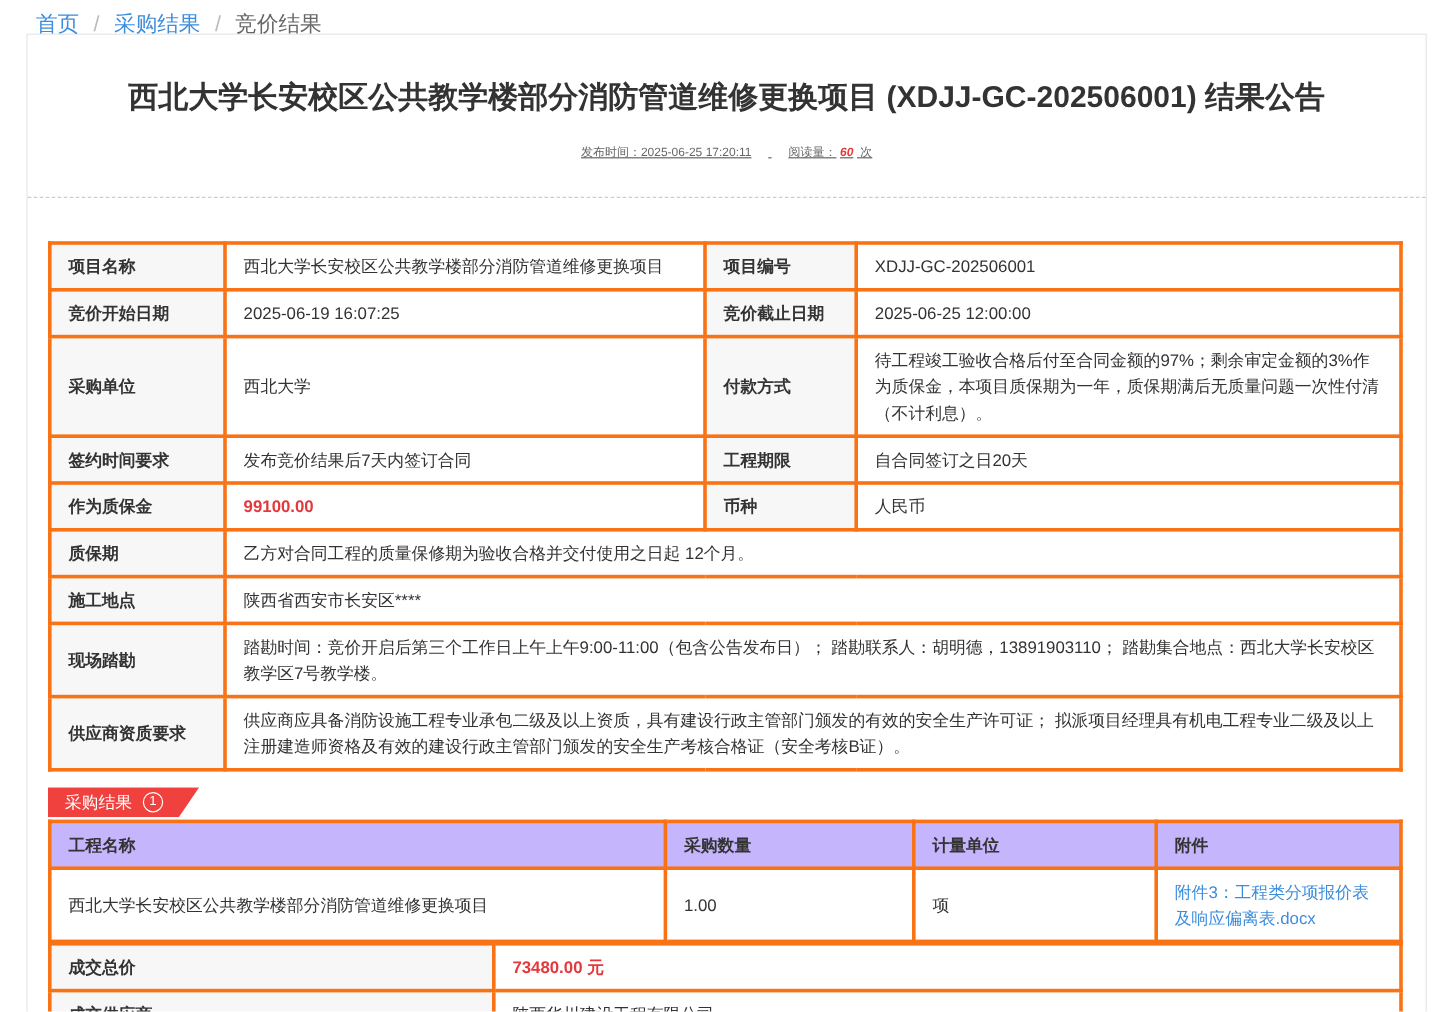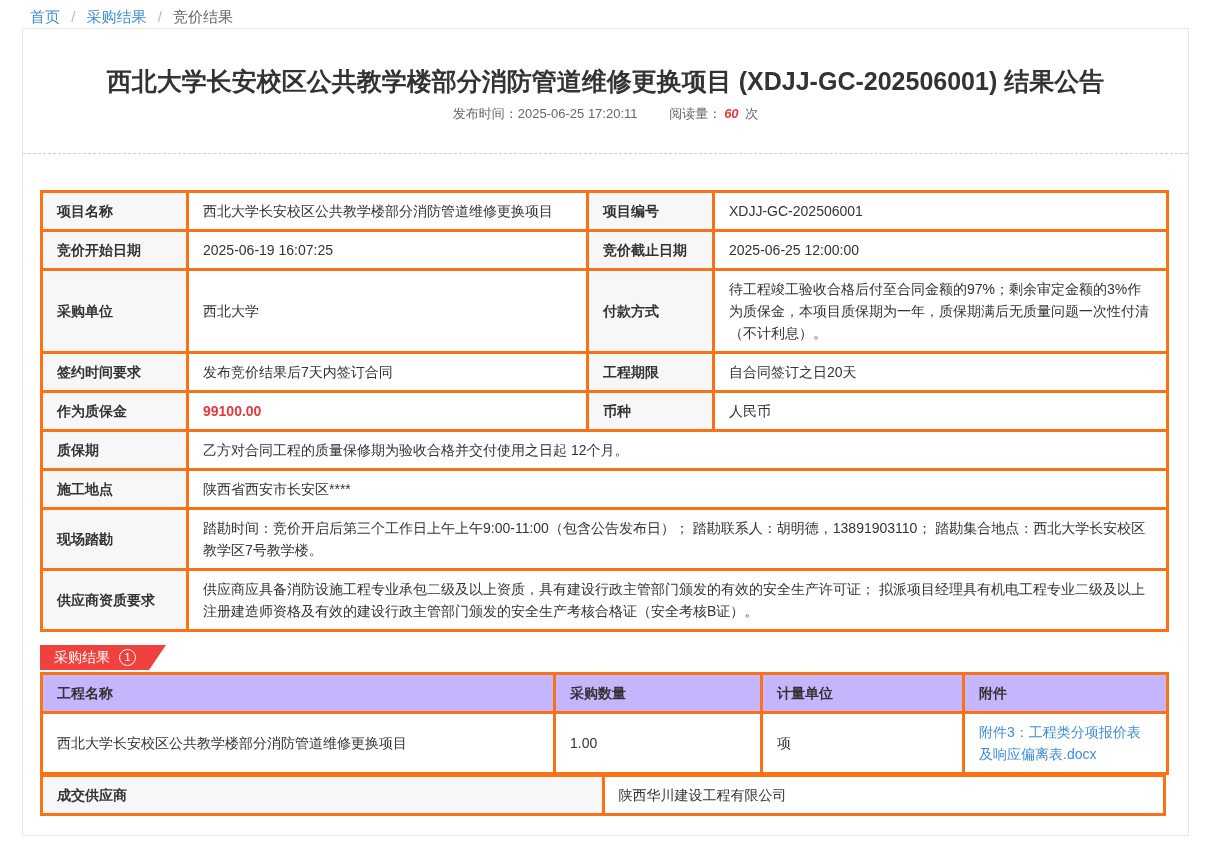--- a/index.html
+++ b/index.html
@@ -1,26 +1,26 @@
 <!DOCTYPE html>
 <html><head>
 <meta charset="utf-8">
 <style>
   * { margin:0; padding:0; box-sizing:border-box; }
   html,body { width:1211px; height:843px; overflow:hidden; background:#fff;
     font-family:"Liberation Sans","DejaVu Sans",sans-serif; }
   
-  .breadcrumb { padding:8px 0 0 30px; font-size:15px; height:28px; color:#999; }
+  .breadcrumb { padding:8px 0 0 30px; font-size:18px; height:28px; color:#999; }
   .breadcrumb a { color:#3e8ddd; text-decoration:none; cursor:pointer; }
   .breadcrumb .sep { color:#bbb; margin:0 7px; }
   .breadcrumb .current { color:#666; }
   
   .container { margin:0 22px; border:1px solid #e7e7e7; background:#fff; min-height:808px; }
   .page-title { margin:38px 60px 0; text-align:center; font-size:25px; font-weight:bold; color:#333; line-height:28px; }
-  .meta { margin-top:10px; text-align:center; font-size:13px; color:#666; }
+  .meta { margin-top:25px; text-align:center; font-size:10px; color:#666;text-decoration:underline; }
   .meta .grp { margin:0 14px; }
   .meta .views-count { color:#e4393c; font-style:italic; font-weight:bold; margin:0 3px; }
   .divider { margin-top:30px; border-bottom:1px dashed #ccc; }
   
   table { border-collapse:collapse; width:1126px; margin:0 17px; font-size:14px; color:#333; table-layout:fixed; }
   .info-table { margin-top:36px; }
   th,td { border:3px solid #f97316; padding:7px 14px; line-height:22px; text-align:left; vertical-align:middle; font-weight:normal; word-break:break-all; }
   th.lbl { background:#f7f7f7; font-weight:bold; }
   .c-lbl1 { width:146px; } .c-val1 { width:400px; } .c-lbl2 { width:126px; } .c-val2 { width:454px; }
   .red { color:#e4393c; font-weight:bold; }
@@ -129,20 +129,24 @@
       <td>项</td>
       <td>
         <a class="attach-link">附件3：工程类分项报价表及响应偏离表.docx</a>
       </td>
     </tr>
   </tbody>
     </table>
 
   <table class="deal-table">
     <tbody>
+        <tr>
+      <th class="lbl d-c1">成交总价</th>
+      <td class="d-c2"><span class="red">73480.00</span> <span class="red">元</span></td>
+    </tr>
     <tr>
       <th class="lbl">成交供应商</th>
       <td>陕西华川建设工程有限公司</td>
     </tr>
   </tbody>
     </table>
 
 </div>
 
 </body></html>

